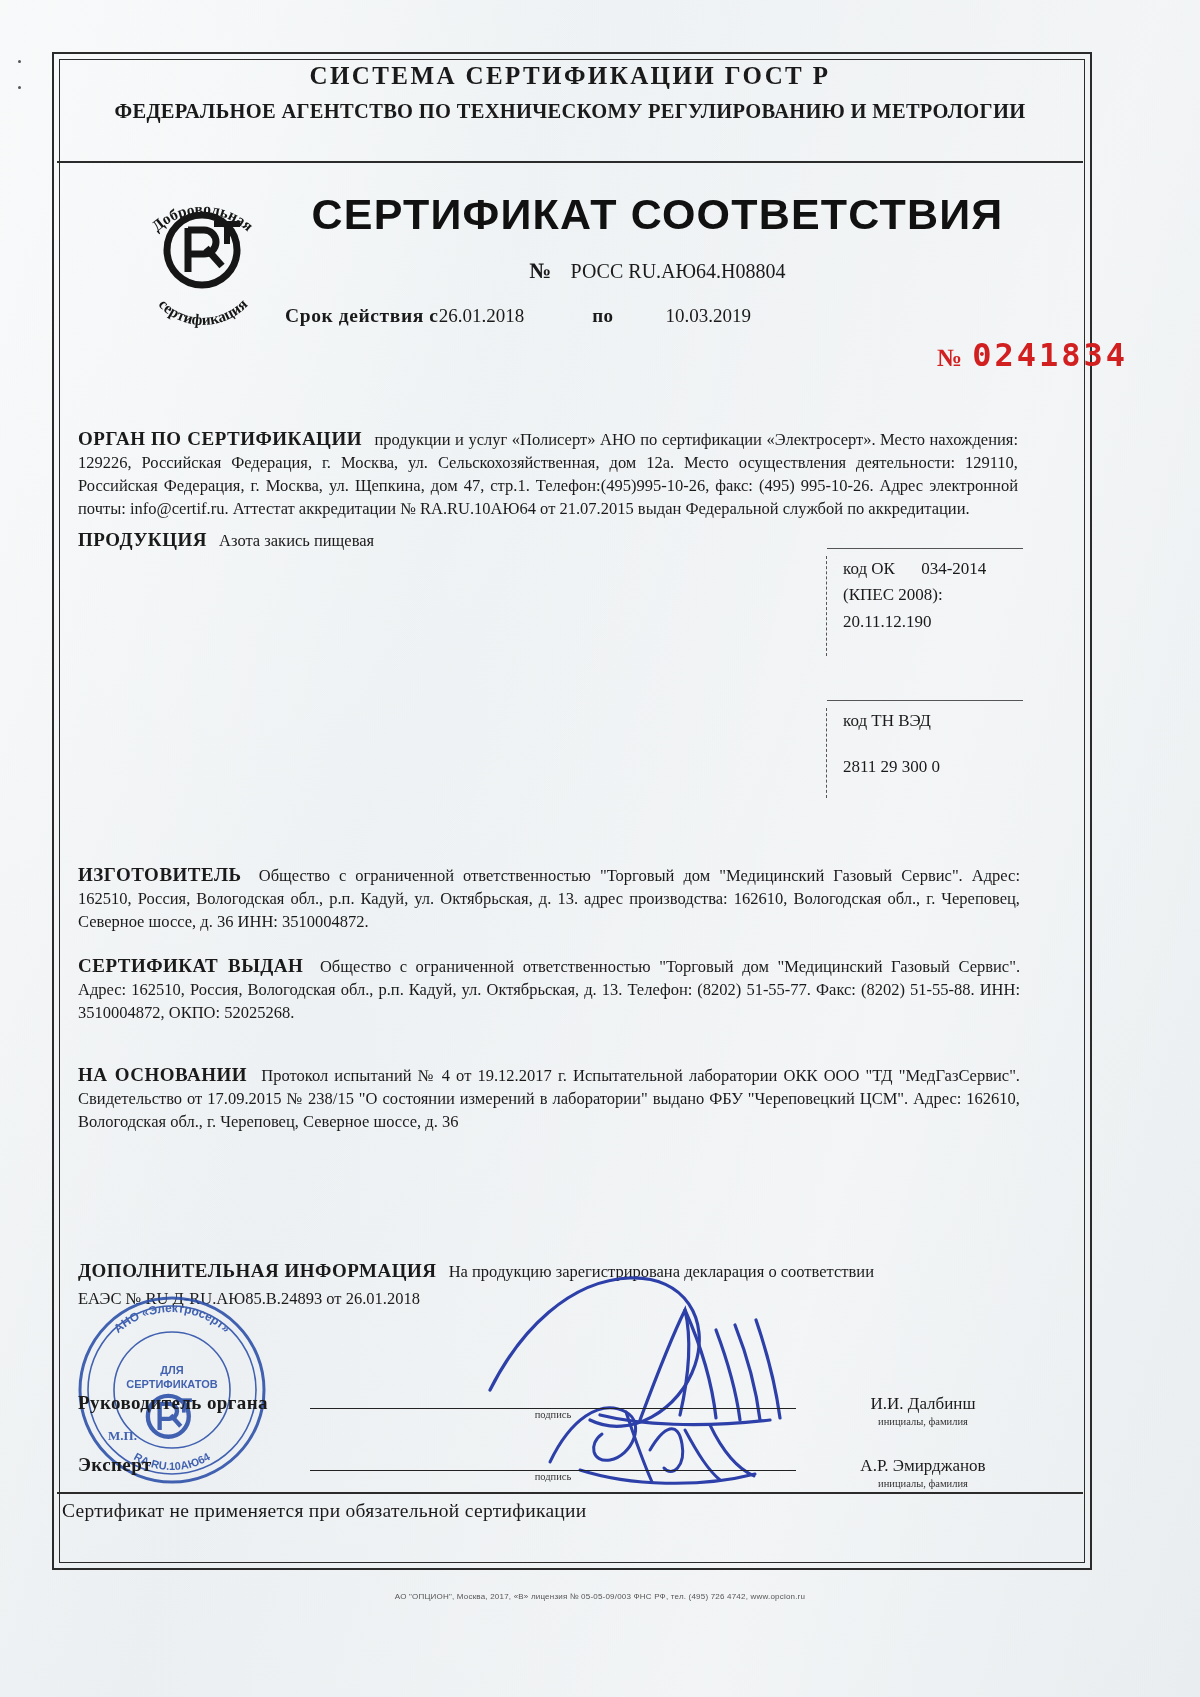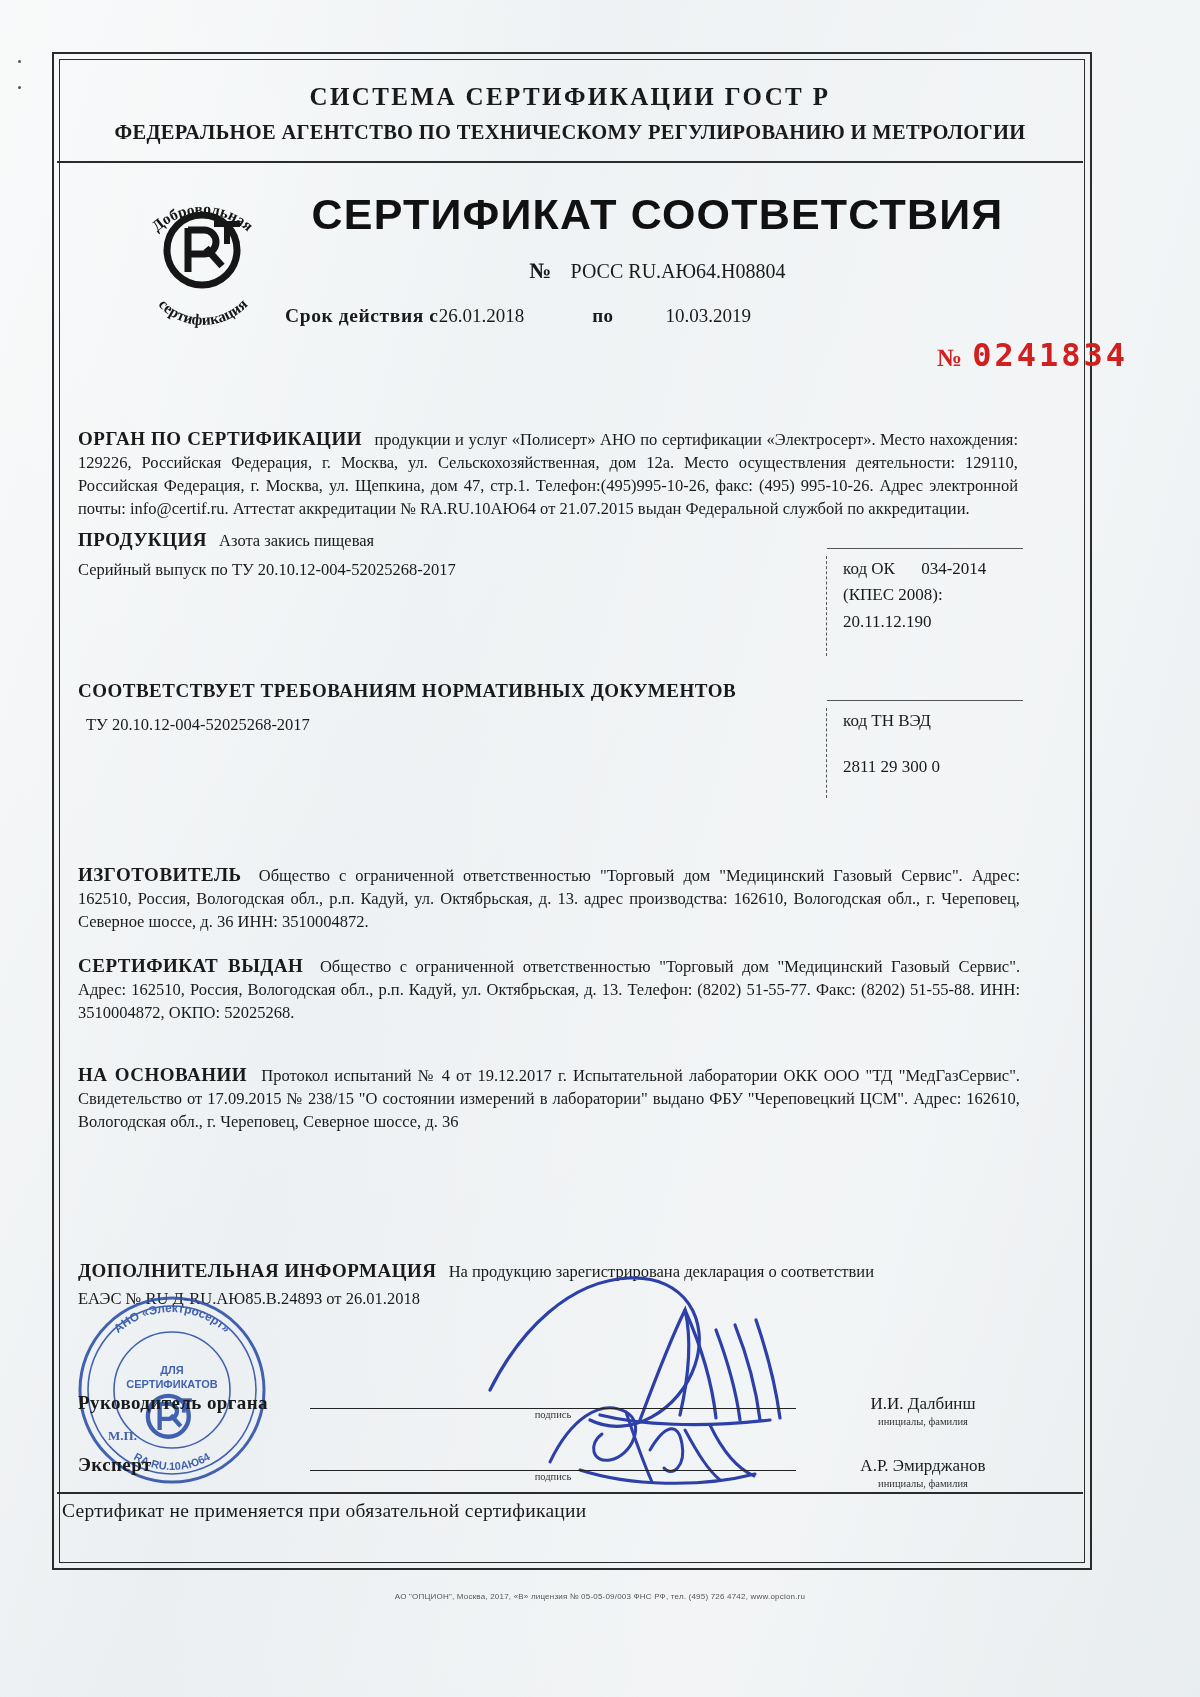--- a/index.html
+++ b/index.html
@@ -51,21 +51,20 @@
     position: absolute;
     left: 62px;
     top: 62px;
     width: 1016px;
     text-align: center;
   }
   .header .line1 {
     font-size: 25px;
     font-weight: bold;
     letter-spacing: 2.4px;
-    margin-top: 21px;
   }
   .header .line2 {
     font-size: 20.5px;
     font-weight: bold;
     letter-spacing: 0.3px;
     margin-top: 10px;
     font-family: Liberation Serif, serif;
   }
   .header-rule {
     position: absolute;
@@ -358,37 +357,32 @@
   </div>
 
   <div class="section" id="sec-organ">
     <span class="heading">ОРГАН ПО СЕРТИФИКАЦИИ</span>
     <span>продукции и услуг «Полисерт» АНО по сертификации «Электросерт». Место нахождения: 129226, Российская Федерация, г. Москва, ул. Сельскохозяйственная, дом 12а. Место осуществления деятельности: 129110, Российская Федерация, г. Москва, ул. Щепкина, дом 47, стр.1. Телефон:(495)995-10-26, факс: (495) 995-10-26. Адрес электронной почты: info@certif.ru. Аттестат аккредитации № RA.RU.10АЮ64 от 21.07.2015 выдан Федеральной службой по аккредитации.</span>
   </div>
 
   <div class="section" id="sec-produkciya">
     <span class="heading">ПРОДУКЦИЯ</span>
     <span>Азота закись пищевая</span>
-    <div class="sub">Серийный выпуск по ТУ 20.10.12-004-52025268-2017</div>
   </div>
 
   <div class="code-box" id="code-ok">
     <div class="top-rule"></div>
     <div>
       <span class="lbl">код ОК</span>
       <span class="val">034-2014</span>
     </div>
     <div>(КПЕС 2008):</div>
     <div>20.11.12.190</div>
   </div>
 
-  <div class="section" id="sec-sootv">
-    <span class="heading block">СООТВЕТСТВУЕТ ТРЕБОВАНИЯМ НОРМАТИВНЫХ ДОКУМЕНТОВ</span>
-    <div class="sub">ТУ 20.10.12-004-52025268-2017</div>
-  </div>
 
   <div class="code-box" id="code-tnved">
     <div class="top-rule"></div>
     <div>код ТН ВЭД</div>
     <div style="margin-top:20px;">2811 29 300 0</div>
   </div>
 
   <div class="section" id="sec-izgot">
     <span class="heading">ИЗГОТОВИТЕЛЬ</span>
     <span>Общество с ограниченной ответственностью "Торговый дом "Медицинский Газовый Сервис". Адрес: 162510, Россия, Вологодская обл., р.п. Кадуй, ул. Октябрьская, д. 13. адрес производства: 162610, Вологодская обл., г. Череповец, Северное шоссе, д. 36 ИНН: 3510004872.</span>

